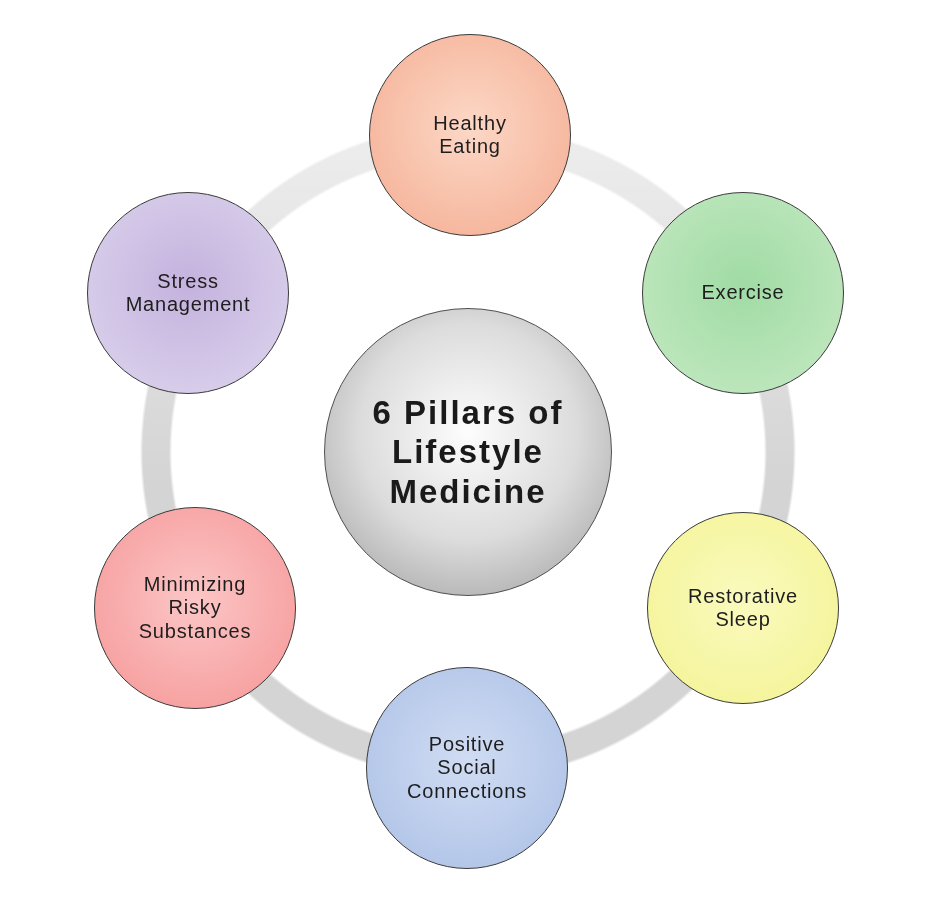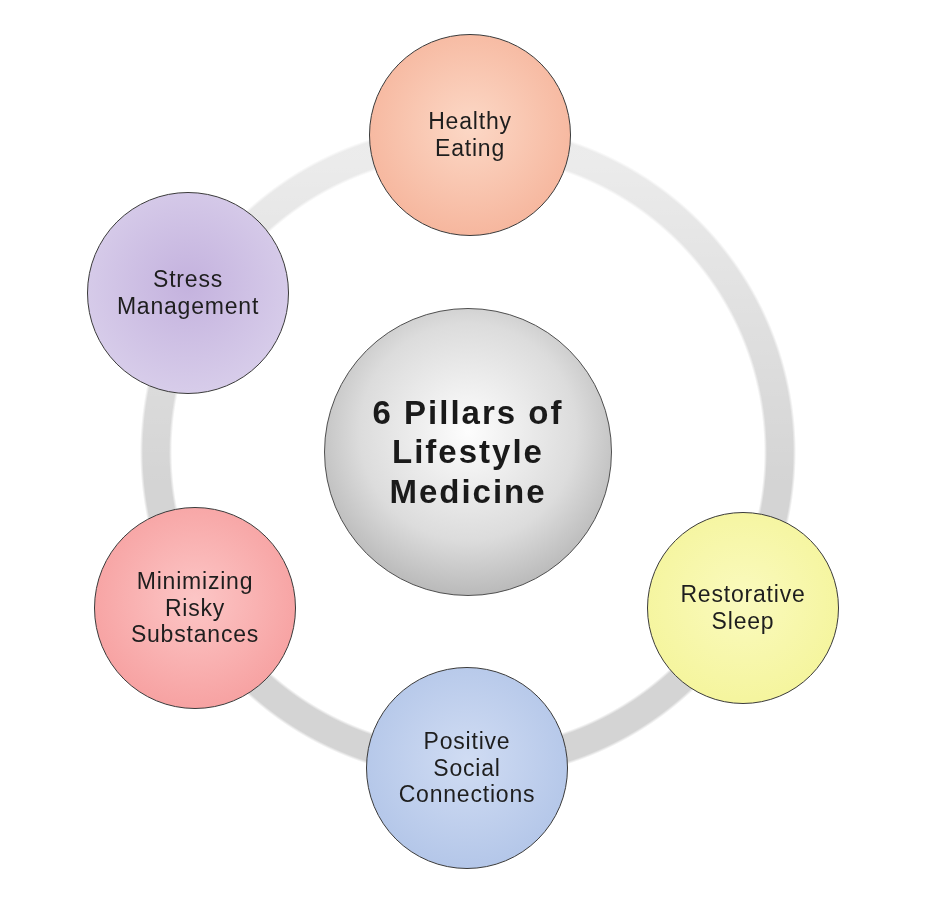--- a/index.html
+++ b/index.html
@@ -44,21 +44,21 @@
     width: 192px;
     height: 192px;
   }
   .hub {
     width: 288px;
     height: 288px;
     border: 1px solid #4f4f4f;
   }
   .node-label {
     white-space: pre-line;
-    font-size: 23px;
+    font-size: 20px;
     line-height: 1.17;
     font-weight: 500;
     letter-spacing: 0.8px;
     color: #1e1e1e;
     padding: 0 8px;
   }
   .hub-label {
     white-space: pre-line;
     font-size: 33px;
     line-height: 1.2;
@@ -86,20 +86,23 @@
     <span class="hub-label">6 Pillars of
 Lifestyle
 Medicine</span>
   </div>
 
   <div class="node satellite pos-top" style="background: radial-gradient(circle at 50% 46%, rgb(252, 216, 198) 0%, rgb(244, 171, 144) 100%);">
     <span class="node-label">Healthy
 Eating</span>
   </div>
 
+  <div class="node satellite pos-top-right" style="background: radial-gradient(circle at 50% 46%, rgb(160, 219, 164) 0%, rgb(198, 234, 196) 100%);">
+    <span class="node-label">Exercise</span>
+  </div>
 
   <div class="node satellite sz-sm pos-bottom-right" style="background: radial-gradient(circle at 50% 46%, rgb(250, 250, 190) 0%, rgb(243, 243, 146) 100%);">
     <span class="node-label">Restorative
 Sleep</span>
   </div>
 
   <div class="node satellite pos-bottom" style="background: radial-gradient(circle at 50% 46%, rgb(208, 220, 243) 0%, rgb(170, 191, 229) 100%);">
     <span class="node-label">Positive
 Social
 Connections</span>

